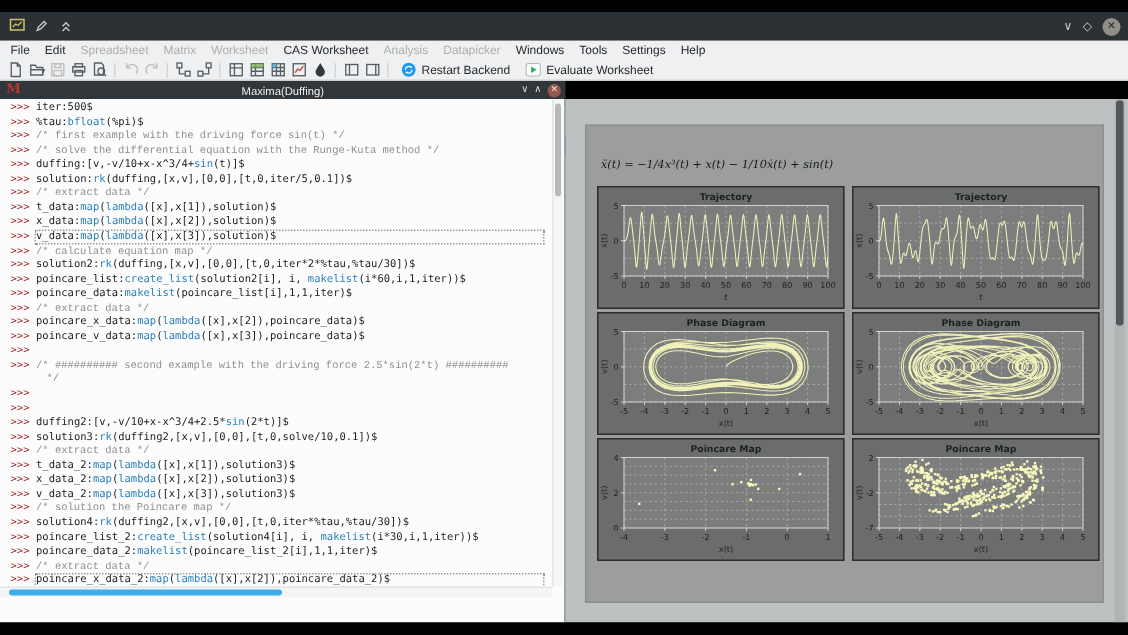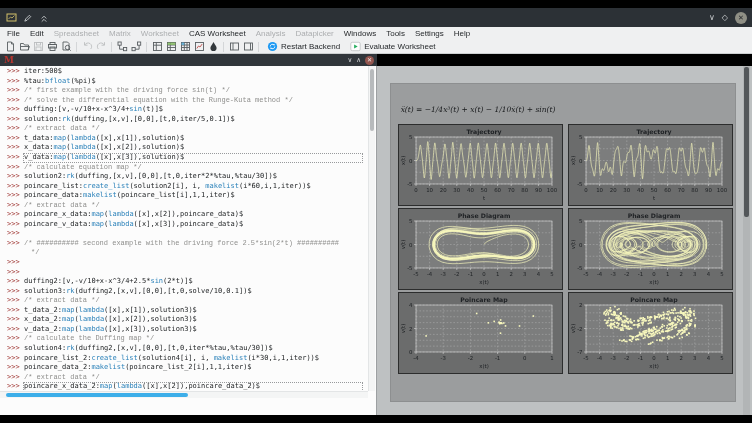--- a/index.html
+++ b/index.html
@@ -232,20 +232,21 @@
       <span class="menu-item disabled">Analysis</span>
       <span class="menu-item disabled">Datapicker</span>
       <span class="menu-item">Windows</span>
       <span class="menu-item">Tools</span>
       <span class="menu-item">Settings</span>
       <span class="menu-item">Help</span>
     </div>
 
   <div class="abs" id="lw-title">
     <span class="mdi-icon" style="font-family:'DejaVu Serif',serif;font-weight:bold;font-size:9px;color:#b5352f;line-height:10px;">M</span>
+    <span class="mdi-title">Maxima(Duffing)</span>
     <span class="mdi-btns">
       <span class="mdi-btn">∨</span>
       <span class="mdi-btn">∧</span>
       <span class="mdi-btn close">✕</span>
     </span>
   </div>
   <div class="abs" id="lw-body"></div>
   <div class="abs" id="lw-code">
       <div class="cas-row" style="top: 1px;"><span class="prompt">&gt;&gt;&gt;</span><span class="code"><span class="seg-n">iter:500$</span></span></div>
       <div class="cas-row" style="top: 10.55px;"><span class="prompt">&gt;&gt;&gt;</span><span class="code"><span class="seg-n">%tau:</span><span class="seg-k">bfloat</span><span class="seg-n">(%pi)$</span></span></div>
@@ -268,21 +269,21 @@
       <div class="cas-row" style="top: 172.9px;"><span class="prompt">&gt;&gt;&gt;</span><span class="code"><span class="seg-c">/* ########## second example with the driving force 2.5*sin(2*t) ##########</span></span></div>
       <div class="cas-row" style="top: 182.45px;"><span class="prompt"></span><span class="code" style="padding-left: 7px;"><span class="seg-c">*/</span></span></div>
       <div class="cas-row" style="top: 192px;"><span class="prompt">&gt;&gt;&gt;</span><span class="code"></span></div>
       <div class="cas-row" style="top: 201.55px;"><span class="prompt">&gt;&gt;&gt;</span><span class="code"></span></div>
       <div class="cas-row" style="top: 211.1px;"><span class="prompt">&gt;&gt;&gt;</span><span class="code"><span class="seg-n">duffing2:[v,-v/10+x-x^3/4+2.5*</span><span class="seg-k">sin</span><span class="seg-n">(2*t)]$</span></span></div>
       <div class="cas-row" style="top: 220.65px;"><span class="prompt">&gt;&gt;&gt;</span><span class="code"><span class="seg-n">solution3:</span><span class="seg-k">rk</span><span class="seg-n">(duffing2,[x,v],[0,0],[t,0,solve/10,0.1])$</span></span></div>
       <div class="cas-row" style="top: 230.2px;"><span class="prompt">&gt;&gt;&gt;</span><span class="code"><span class="seg-c">/* extract data */</span></span></div>
       <div class="cas-row" style="top: 239.75px;"><span class="prompt">&gt;&gt;&gt;</span><span class="code"><span class="seg-n">t_data_2:</span><span class="seg-k">map</span><span class="seg-n">(</span><span class="seg-k">lambda</span><span class="seg-n">([x],x[1]),solution3)$</span></span></div>
       <div class="cas-row" style="top: 249.3px;"><span class="prompt">&gt;&gt;&gt;</span><span class="code"><span class="seg-n">x_data_2:</span><span class="seg-k">map</span><span class="seg-n">(</span><span class="seg-k">lambda</span><span class="seg-n">([x],x[2]),solution3)$</span></span></div>
       <div class="cas-row" style="top: 258.85px;"><span class="prompt">&gt;&gt;&gt;</span><span class="code"><span class="seg-n">v_data_2:</span><span class="seg-k">map</span><span class="seg-n">(</span><span class="seg-k">lambda</span><span class="seg-n">([x],x[3]),solution3)$</span></span></div>
-      <div class="cas-row" style="top: 268.4px;"><span class="prompt">&gt;&gt;&gt;</span><span class="code"><span class="seg-c">/* calculate the Duffing map */</span></span></div>
+      <div class="cas-row" style="top: 268.4px;"><span class="prompt">&gt;&gt;&gt;</span><span class="code"><span class="seg-c">/* solution the Poincare map */</span></span></div>
       <div class="cas-row" style="top: 277.95px;"><span class="prompt">&gt;&gt;&gt;</span><span class="code"><span class="seg-n">solution4:</span><span class="seg-k">rk</span><span class="seg-n">(duffing2,[x,v],[0,0],[t,0,iter*%tau,%tau/30])$</span></span></div>
       <div class="cas-row" style="top: 287.5px;"><span class="prompt">&gt;&gt;&gt;</span><span class="code"><span class="seg-n">poincare_list_2:</span><span class="seg-k">create_list</span><span class="seg-n">(solution4[i], i, </span><span class="seg-k">makelist</span><span class="seg-n">(i*30,i,1,iter))$</span></span></div>
       <div class="cas-row" style="top: 297.05px;"><span class="prompt">&gt;&gt;&gt;</span><span class="code"><span class="seg-n">poincare_data_2:</span><span class="seg-k">makelist</span><span class="seg-n">(poincare_list_2[i],1,1,iter)$</span></span></div>
       <div class="cas-row" style="top: 306.6px;"><span class="prompt">&gt;&gt;&gt;</span><span class="code"><span class="seg-c">/* extract data */</span></span></div>
       <div class="cas-row" style="top: 316.15px;"><span class="prompt">&gt;&gt;&gt;</span><span class="code"><span class="seg-n">poincare_x_data_2:</span><span class="seg-k">map</span><span class="seg-n">(</span><span class="seg-k">lambda</span><span class="seg-n">([x],x[2]),poincare_data_2)$</span></span><i class="focusbox"></i></div>
     </div>
   <div class="abs" id="lw-vscroll">
     <div id="lw-vthumb"></div>
   </div>
   <div class="abs" id="lw-hscroll">

